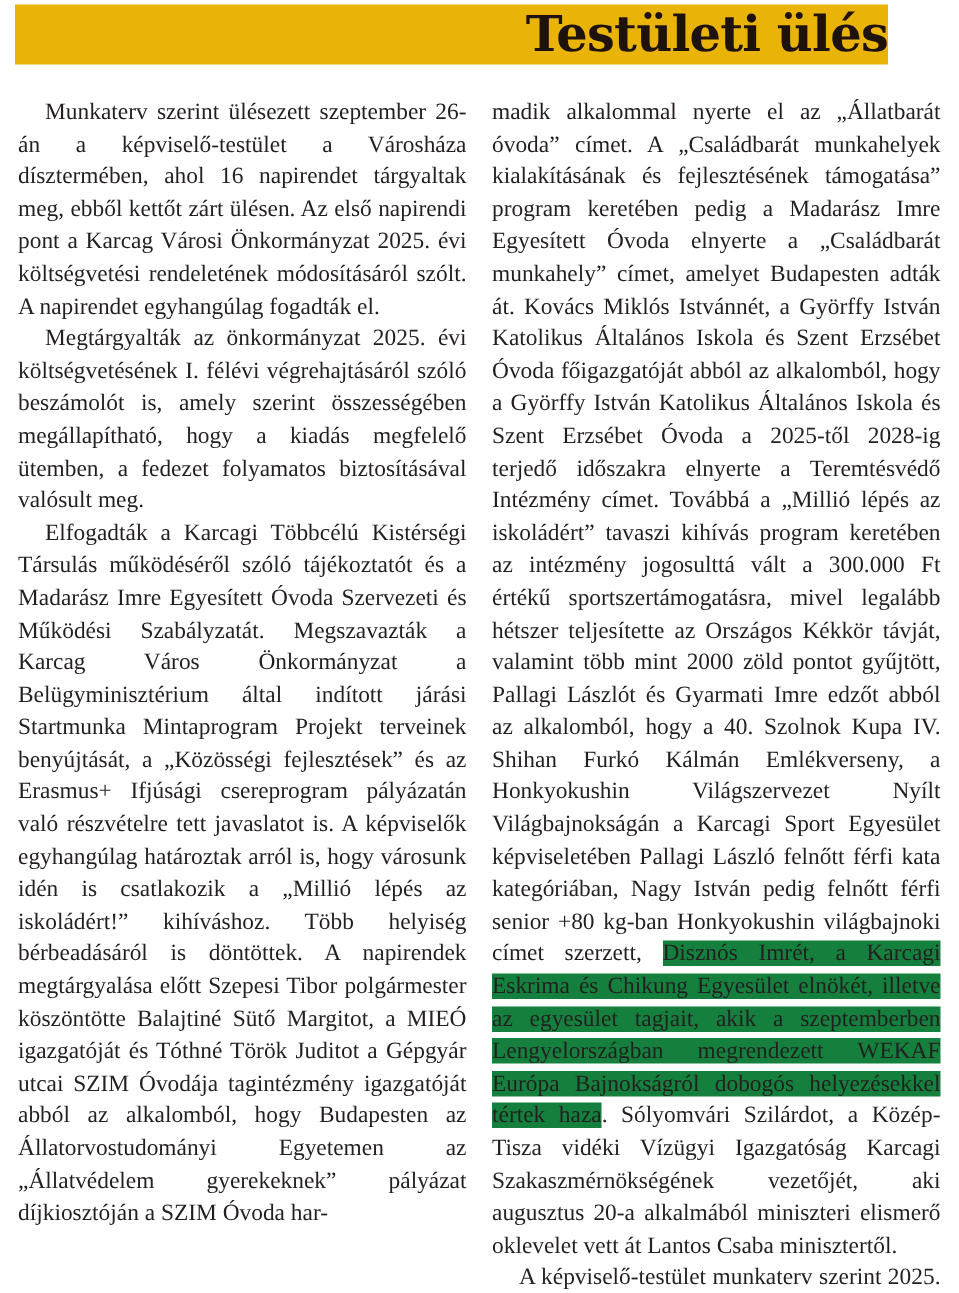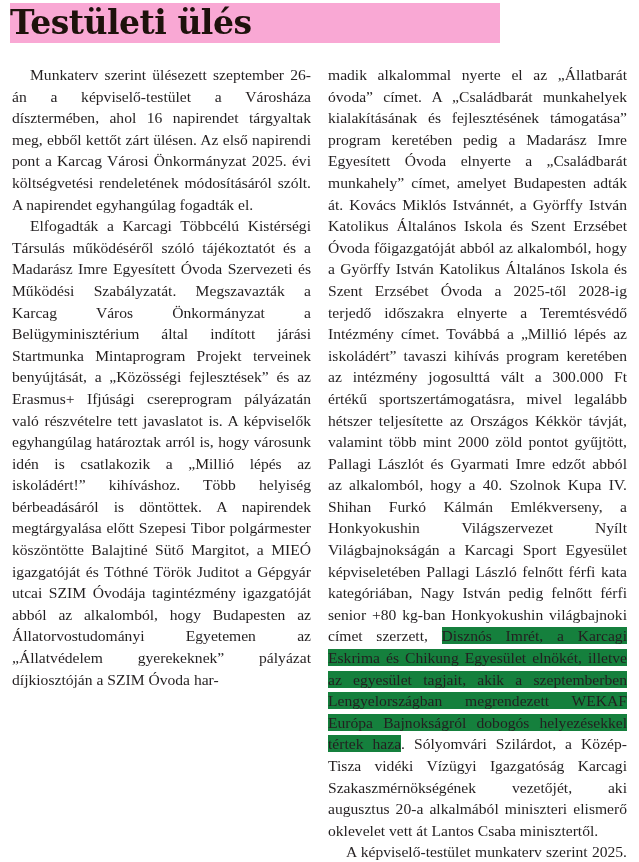--- a/index.html
+++ b/index.html
@@ -1,20 +1,20 @@
 <!DOCTYPE html>
 <html><head>
 <meta charset="utf-8">
 <style>
   html, body { margin: 0; padding: 0; background: #ffffff; }
   body { width: 639px; height: 862px; overflow: hidden; position: relative; }
   .banner {
-    position: absolute; left: 10px; top: 3px; width: 490px; height: 40px;
-    background: #f9a8d4;
-    display: flex; align-items: center; justify-content: flex-start;
+    position: absolute; left: 10px; top: 3px; width: 582px; height: 40px;
+    background: #eab308;
+    display: flex; align-items: center; justify-content: flex-end;
   }
   .banner h1 {
     margin: 0; font-family: "DejaVu Serif", "Liberation Serif", serif;
     font-weight: bold; font-size: 33px; letter-spacing: -0.5px; color: #1e120c;
     line-height: 40px;
   }
   .col {
     position: absolute; top: 64px; width: 299px;
     font-family: "Liberation Serif", "DejaVu Serif", serif;
     font-size: 15.6px; line-height: 21.6px; color: #231f20;
@@ -28,20 +28,21 @@
 </style>
 </head>
 <body>
 
 <div class="banner">
   <h1>Testületi ülés</h1>
 </div>
 
 <div class="col left">
   <p>Munkaterv szerint ülésezett szeptember 26-án a képviselő-testület a Városháza dísztermében, ahol 16 napirendet tárgyaltak meg, ebből kettőt zárt ülésen. Az első napirendi pont a Karcag Városi Önkormányzat 2025. évi költségvetési rendeletének módosításáról szólt. A napirendet egyhangúlag fogadták el.</p>
+  <p>Megtárgyalták az önkormányzat 2025. évi költségvetésének I. félévi végrehajtásáról szóló beszámolót is, amely szerint összességében megállapítható, hogy a kiadás megfelelő ütemben, a fedezet folyamatos biztosításával valósult meg.</p>
   <p>Elfogadták a Karcagi Többcélú Kistérségi Társulás működéséről szóló tájékoztatót és a Madarász Imre Egyesített Óvoda Szervezeti és Működési Szabályzatát. Megszavazták a Karcag Város Önkormányzat a Belügyminisztérium által indított járási Startmunka Mintaprogram Projekt terveinek benyújtását, a „Közösségi fejlesztések” és az Erasmus+ Ifjúsági csereprogram pályázatán való részvételre tett javaslatot is. A képviselők egyhangúlag határoztak arról is, hogy városunk idén is csatlakozik a „Millió lépés az iskoládért!” kihíváshoz. Több helyiség bérbeadásáról is döntöttek. A napirendek megtárgyalása előtt Szepesi Tibor polgármester köszöntötte Balajtiné Sütő Margitot, a MIEÓ igazgatóját és Tóthné Török Juditot a Gépgyár utcai SZIM Óvodája tagintézmény igazgatóját abból az alkalomból, hogy Budapesten az Állatorvostudományi Egyetemen az „Állatvédelem gyerekeknek” pályázat díjkiosztóján a SZIM Óvoda har-</p>
 </div>
 
 <div class="col right">
   <p class="cont"><span>madik alkalommal nyerte el az „Állatbarát óvoda” címet. A „Családbarát munkahelyek kialakításának és fejlesztésének támogatása” program keretében pedig a Madarász Imre Egyesített Óvoda elnyerte a „Családbarát munkahely” címet, amelyet Budapesten adták át. Kovács Miklós Istvánnét, a Györffy István Katolikus Általános Iskola és Szent Erzsébet Óvoda főigazgatóját abból az alkalomból, hogy a Györffy István Katolikus Általános Iskola és Szent Erzsébet Óvoda a 2025-től 2028-ig terjedő időszakra elnyerte a Teremtésvédő Intézmény címet. Továbbá a „Millió lépés az iskoládért” tavaszi kihívás program keretében az intézmény jogosulttá vált a 300.000 Ft értékű sportszertámogatásra, mivel legalább hétszer teljesítette az Országos Kékkör távját, valamint több mint 2000 zöld pontot gyűjtött, Pallagi Lászlót és Gyarmati Imre edzőt abból az alkalomból, hogy a 40. Szolnok Kupa IV. Shihan Furkó Kálmán Emlékverseny, a Honkyokushin Világszervezet Nyílt Világbajnokságán a Karcagi Sport Egyesület képviseletében Pallagi László felnőtt férfi kata kategóriában, Nagy István pedig felnőtt férfi senior +80 kg-ban Honkyokushin világbajnoki címet szerzett, </span><span class="hl">Disznós Imrét, a Karcagi Eskrima és Chikung Egyesület elnökét, illetve az egyesület tagjait, akik a szeptemberben Lengyelországban megrendezett WEKAF Európa Bajnokságról dobogós helyezésekkel tértek haza</span><span>. Sólyomvári Szilárdot, a Közép-Tisza vidéki Vízügyi Igazgatóság Karcagi Szakaszmérnökségének vezetőjét, aki augusztus 20-a alkalmából miniszteri elismerő oklevelet vett át Lantos Csaba minisztertől.</span></p>
   <p>A képviselő-testület munkaterv szerint 2025. október 30-án 15.00 órai kezdettel tartja következő ülését.</p>
 
 </div>
 
 </body></html>

